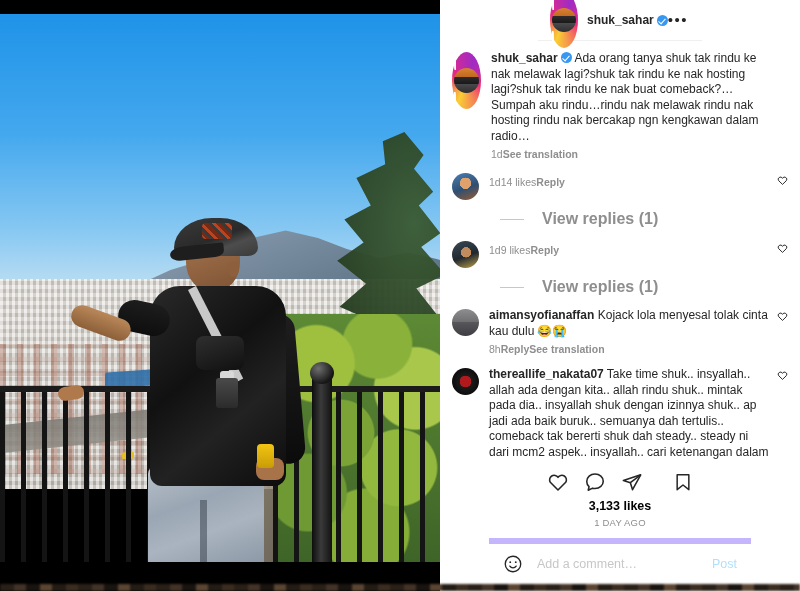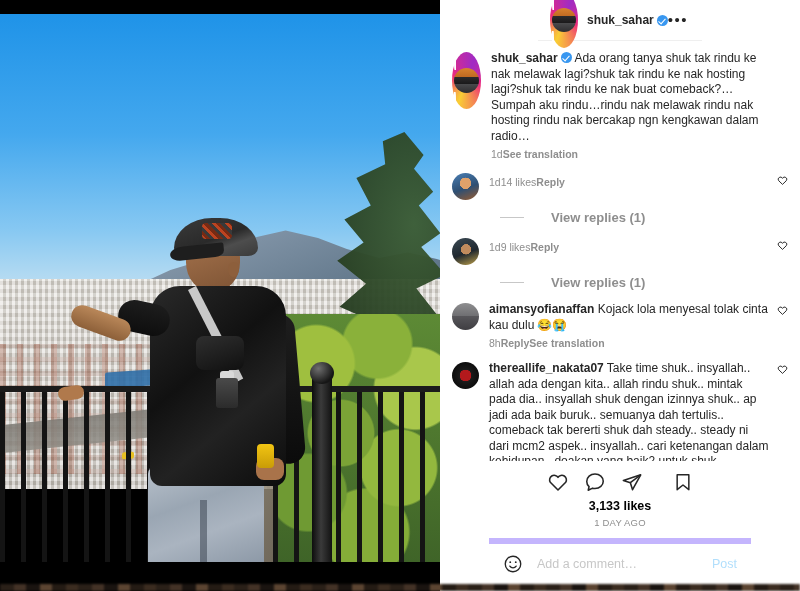--- a/index.html
+++ b/index.html
@@ -341,23 +341,23 @@
   .meta {
     margin-top: 4px;
     font-size: 10.5px;
     color: #8e8e8e;
     display: flex;
     align-items: center;
   }
   .meta .act { font-weight: bold; color: #8e8e8e; cursor: pointer; }
   .xlate { color: #8e8e8e; font-weight: bold; cursor: pointer; }
   .view-replies {
-    display: flex; align-items: center; gap: 27px;
+    display: flex; align-items: center; gap: 18px;
     margin: -2px 0 12px 48px;
-    font-size: 13px; font-weight: bold; color: #8e8e8e;
+    font-size: 16px; font-weight: bold; color: #8e8e8e;
     cursor: pointer;
   }
   .view-replies .line {
     width: 24px; height: 1px; background: #c7c7c7;
   }
   .heart-sm {
     width: 11px; height: 11px;
     color: #262626;
     cursor: pointer;
   }

